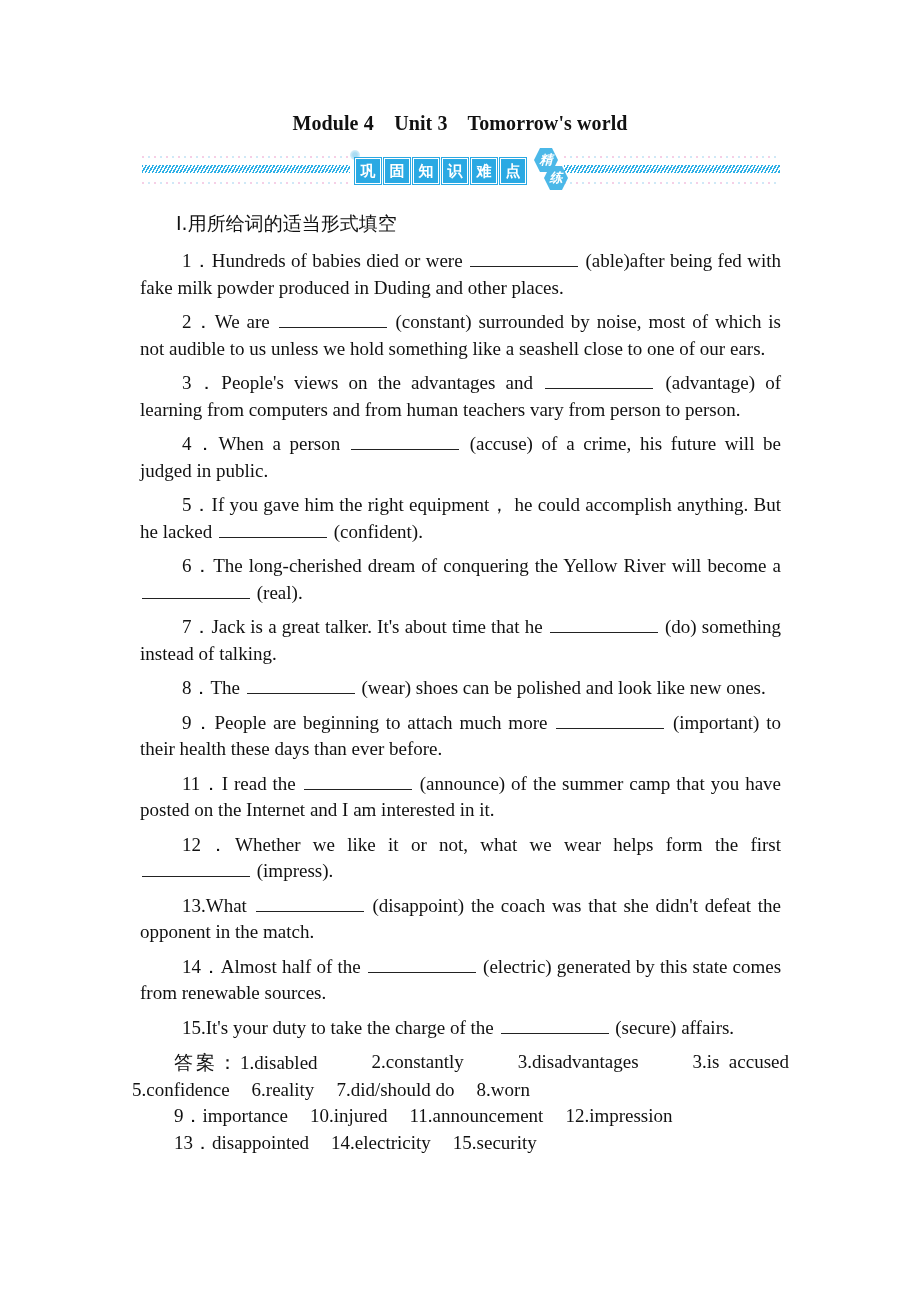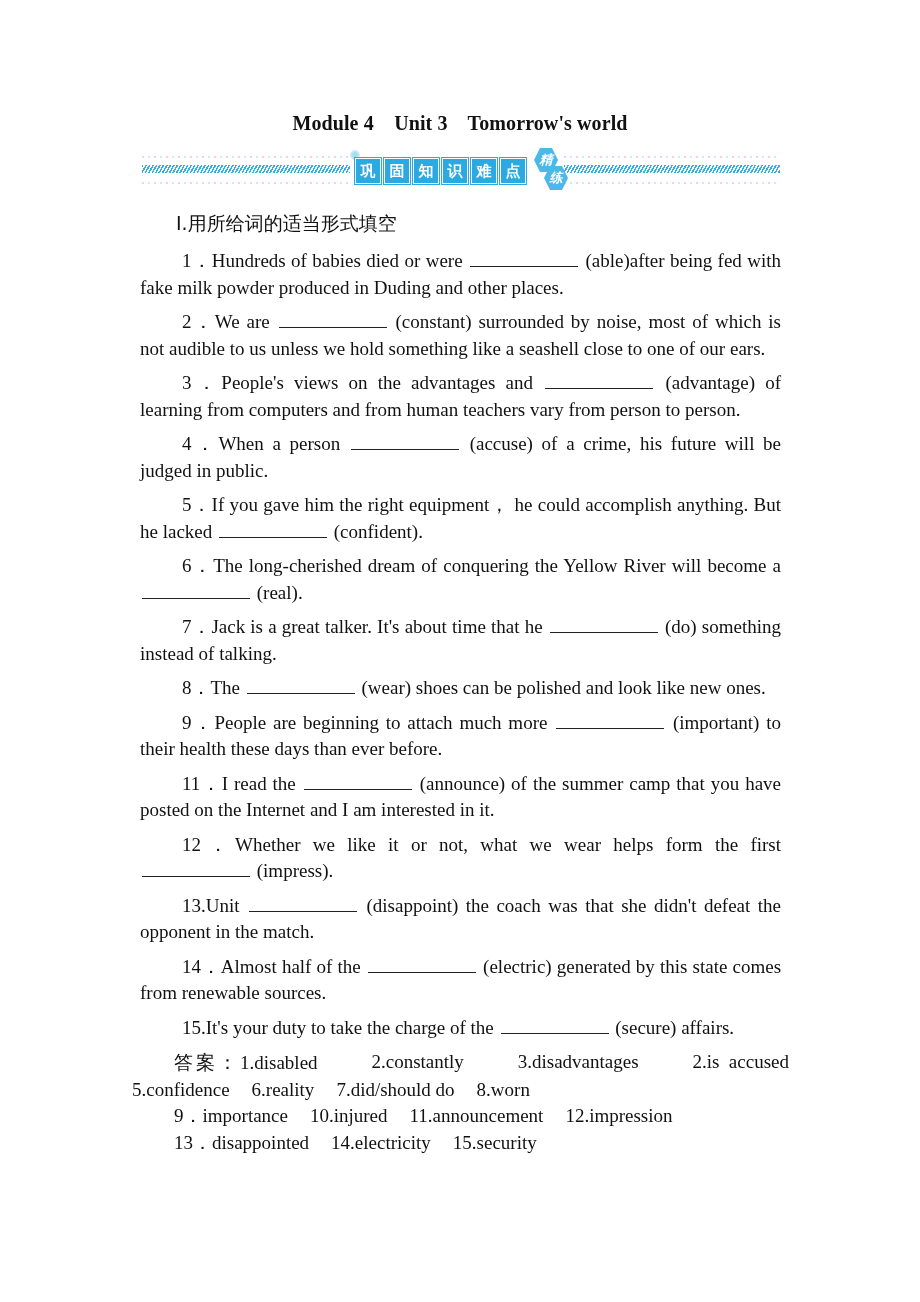--- a/index.html
+++ b/index.html
@@ -185,32 +185,32 @@
 
   <p class="q"><span>8．</span><span>The</span> <span class="blank"></span> <span>(wear) shoes can be polished and look like new ones.</span></p>
 
   <p class="q"><span>9．</span><span>People are beginning to attach much more</span> <span class="blank"></span> <span>(important) to their health these days than ever before.</span></p>
 
 
   <p class="q"><span>11．</span><span>I read the</span> <span class="blank"></span> <span>(announce) of the summer camp that you have posted on the Internet and I am interested in it.</span></p>
 
   <p class="q"><span>12．</span><span>Whether we like it or not, what we wear helps form the first</span> <span class="blank"></span> <span>(impress).</span></p>
 
-  <p class="q"><span>13.</span><span>Unit</span> <span class="blank"></span> <span>(disappoint) the coach was that she didn't defeat the opponent in the match.</span></p>
+  <p class="q"><span>13.</span><span>What</span> <span class="blank"></span> <span>(disappoint) the coach was that she didn't defeat the opponent in the match.</span></p>
 
   <p class="q"><span>14．</span><span>Almost half of the</span> <span class="blank"></span> <span>(electric) generated by this state comes from renewable sources.</span></p>
 
   <p class="q"><span>15.</span><span>It's your duty to take the charge of the</span> <span class="blank"></span> <span>(secure) affairs.</span></p>
 
   <div class="answers">
     <p class="ans-line indent first">
       <span><span class="ans-label">答案：</span><span>1.disabled</span></span>
       <span>2.constantly</span>
       <span>3.disadvantages</span>
-      <span style="white-space:pre">2.is  accused</span>
+      <span style="white-space:pre">3.is  accused</span>
     </p>
     <p class="ans-line">
       <span class="ans-item">5.confidence</span><span class="ans-item">6.reality</span><span class="ans-item">7.did/should do</span><span class="ans-item">8.worn</span>
     </p>
     <p class="ans-line indent">
       <span class="ans-item">9．importance</span><span class="ans-item">10.injured</span><span class="ans-item">11.announcement</span><span class="ans-item">12.impression</span>
     </p>
     <p class="ans-line indent">
       <span class="ans-item">13．disappointed</span><span class="ans-item">14.electricity</span><span class="ans-item">15.security</span>
     </p>

